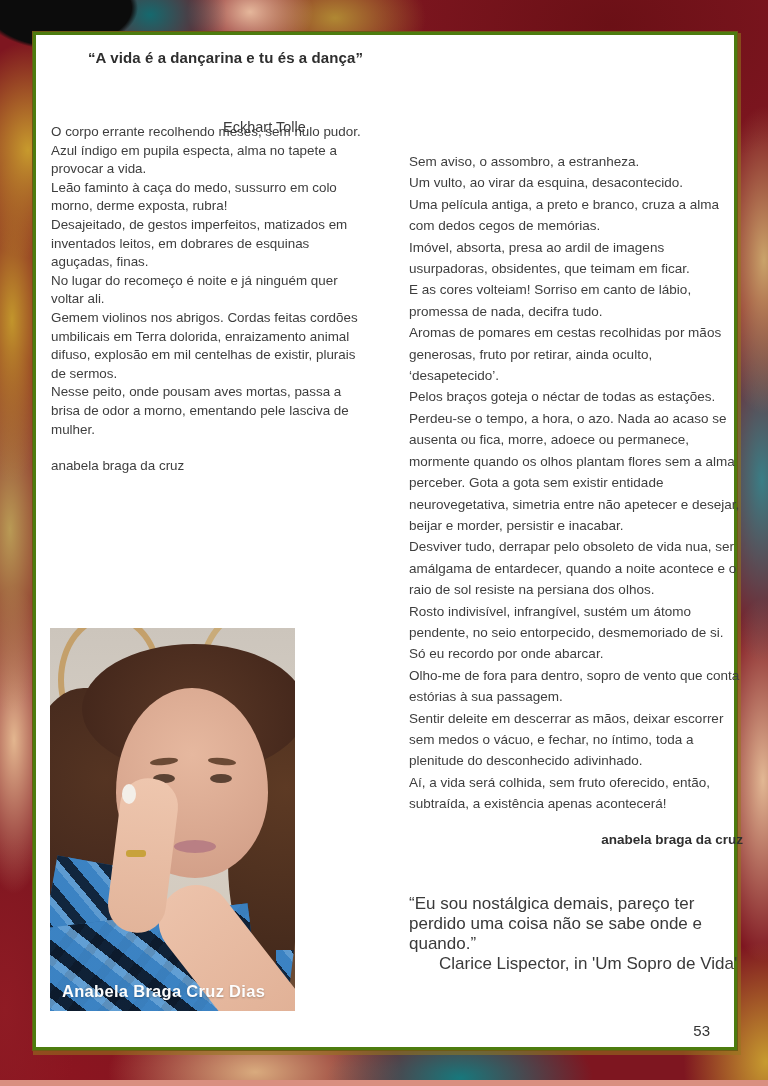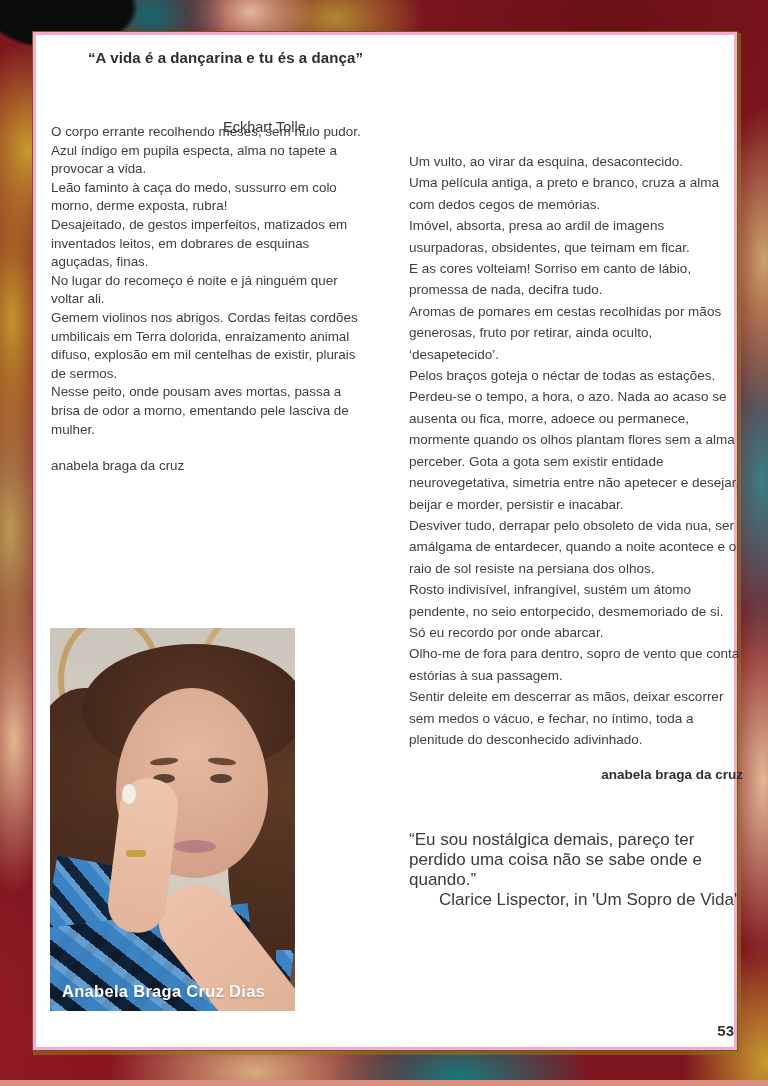--- a/index.html
+++ b/index.html
@@ -22,35 +22,35 @@
       radial-gradient(ellipse 70px 220px at 764px 260px,#caa36a 0%,rgba(202,163,106,0) 70%),
       radial-gradient(ellipse 80px 260px at 762px 480px,#3a7e86 0%,rgba(58,126,134,0) 70%),
       radial-gradient(ellipse 70px 260px at 763px 780px,#e2b894 0%,rgba(226,184,148,0) 70%),
       radial-gradient(ellipse 110px 160px at 766px 1062px,#c79b2f 0%,rgba(199,155,47,0) 75%),
       radial-gradient(ellipse 190px 95px at 460px 1078px,#17787c 0%,rgba(23,120,124,0) 70%),
       radial-gradient(ellipse 210px 100px at 255px 1072px,#d9ab7e 0%,rgba(217,171,126,0) 70%),
       radial-gradient(ellipse 260px 130px at 60px 1072px,#8c1520 0%,rgba(140,21,32,0) 75%);
   }
   .page{
     position:absolute;left:33px;top:32px;width:704px;height:1018px;
-    background:#ffffff;border:3px solid #f9a8d4;box-sizing:border-box;
+    background:#ffffff;border:3px solid #4d7c0f;box-sizing:border-box;
     box-shadow:0 0 0 1px #6e5a14, 2px 3px 0 2px rgba(150,120,30,.55);
     color:#3d3d3d;
   }
   .hquote{position:absolute;left:52px;top:14px;font-size:15px;font-weight:bold;color:#2e2e2e;letter-spacing:.1px;}
   .hauthor{position:absolute;left:187px;top:36px;font-size:14.5px;color:#3a3a3a;margin-top:48px;}
   .col{position:absolute;box-sizing:border-box;}
   .col p{margin:0;padding:0;}
   .col-left{left:15px;top:88px;width:316px;font-size:13.4px;line-height:18.6px;color:#3e3e3e;}
   .col-right{left:373px;top:116px;width:334px;font-size:13.5px;line-height:21.4px;color:#3e3e3e;}
   .sig-left{margin-top:18px;font-size:13.4px;}
   .sig-right{margin-top:14px;font-weight:bold;text-align:right;font-size:13.5px;color:#2f2f2f;}
   .fquote{margin-top:44px;font-size:17px;line-height:20px;color:#3a3a3a;}
   .fattr{padding-left:30px;}
-  .pagenum{position:absolute;right:0;bottom:8px;font-size:15px;color:#333;font-weight:bold;}
+  .pagenum{position:absolute;right:24px;bottom:8px;font-size:15px;color:#333;}
   
   .photo{position:absolute;left:14px;top:593px;width:245px;height:383px;overflow:hidden;
     background:linear-gradient(180deg,#ccc5bc 0%,#d8d1c7 45%,#cfc5b8 100%);}
   .photo *{position:absolute;}
   .chair1{left:8px;top:-14px;width:92px;height:120px;border:6px solid #c4a06b;border-radius:50%;}
   .chair2{left:148px;top:-24px;width:116px;height:132px;border:6px solid #c9ab79;border-radius:50%;}
   .chair-leg1{left:252px;top:60px;width:5px;height:90px;background:#b89868;}
   .chair-leg2{left:196px;top:80px;width:5px;height:60px;background:#c0a070;}
   .teal-edge{left:276px;top:8px;width:14px;height:52px;background:#4d8a8a;opacity:.8;}
   .wicker1{left:-16px;top:168px;width:96px;height:96px;border-radius:50%;
@@ -104,32 +104,34 @@
     <p>O corpo errante recolhendo meses, sem nulo pudor. Azul índigo em pupila especta, alma no tapete a provocar a vida.</p>
     <p>Leão faminto à caça do medo, sussurro em colo morno, derme exposta, rubra!</p>
     <p>Desajeitado, de gestos imperfeitos, matizados em inventados leitos, em dobrares de esquinas aguçadas, finas.</p>
     <p>No lugar do recomeço é noite e já ninguém quer voltar ali.</p>
     <p>Gemem violinos nos abrigos. Cordas feitas cordões umbilicais em Terra dolorida, enraizamento animal difuso, explosão em mil centelhas de existir, plurais de sermos.</p>
     <p>Nesse peito, onde pousam aves mortas, passa a brisa de odor a morno, ementando pele lasciva de mulher.</p>
     <div class="sig-left">anabela braga da cruz</div>
   </div>
 
   <div class="col col-right">
+    <p>Sem aviso, o assombro, a estranheza.</p>
     <p>Um vulto, ao virar da esquina, desacontecido.</p>
     <p>Uma película antiga, a preto e branco, cruza a alma com dedos cegos de memórias.</p>
     <p>Imóvel, absorta, presa ao ardil de imagens usurpadoras, obsidentes, que teimam em ficar.</p>
     <p>E as cores volteiam! Sorriso em canto de lábio, promessa de nada, decifra tudo.</p>
     <p>Aromas de pomares em cestas recolhidas por mãos generosas, fruto por retirar, ainda oculto, ‘desapetecido’.</p>
     <p>Pelos braços goteja o néctar de todas as estações.</p>
     <p>Perdeu-se o tempo, a hora, o azo. Nada ao acaso se ausenta ou fica, morre, adoece ou permanece, mormente quando os olhos plantam flores sem a alma perceber. Gota a gota sem existir entidade neurovegetativa, simetria entre não apetecer e desejar, beijar e morder, persistir e inacabar.</p>
     <p>Desviver tudo, derrapar pelo obsoleto de vida nua, ser amálgama de entardecer, quando a noite acontece e o raio de sol resiste na persiana dos olhos.</p>
     <p>Rosto indivisível, infrangível, sustém um átomo pendente, no seio entorpecido, desmemoriado de si.</p>
     <p>Só eu recordo por onde abarcar.</p>
     <p>Olho-me de fora para dentro, sopro de vento que conta estórias à sua passagem.</p>
     <p>Sentir deleite em descerrar as mãos, deixar escorrer sem medos o vácuo, e fechar, no íntimo, toda a plenitude do desconhecido adivinhado.</p>
+    <p>Aí, a vida será colhida, sem fruto oferecido, então, subtraída, a existência apenas acontecerá!</p>
     <div class="sig-right">anabela braga da cruz</div>
     <div class="fquote">
       <div>“Eu sou nostálgica demais, pareço ter perdido uma coisa não se sabe onde e quando.”</div>
       <div class="fattr">Clarice Lispector, in 'Um Sopro de Vida'</div>
     </div>
   </div>
 
   <div class="photo">
     <div class="chair1"></div>
     <div class="chair2"></div>

